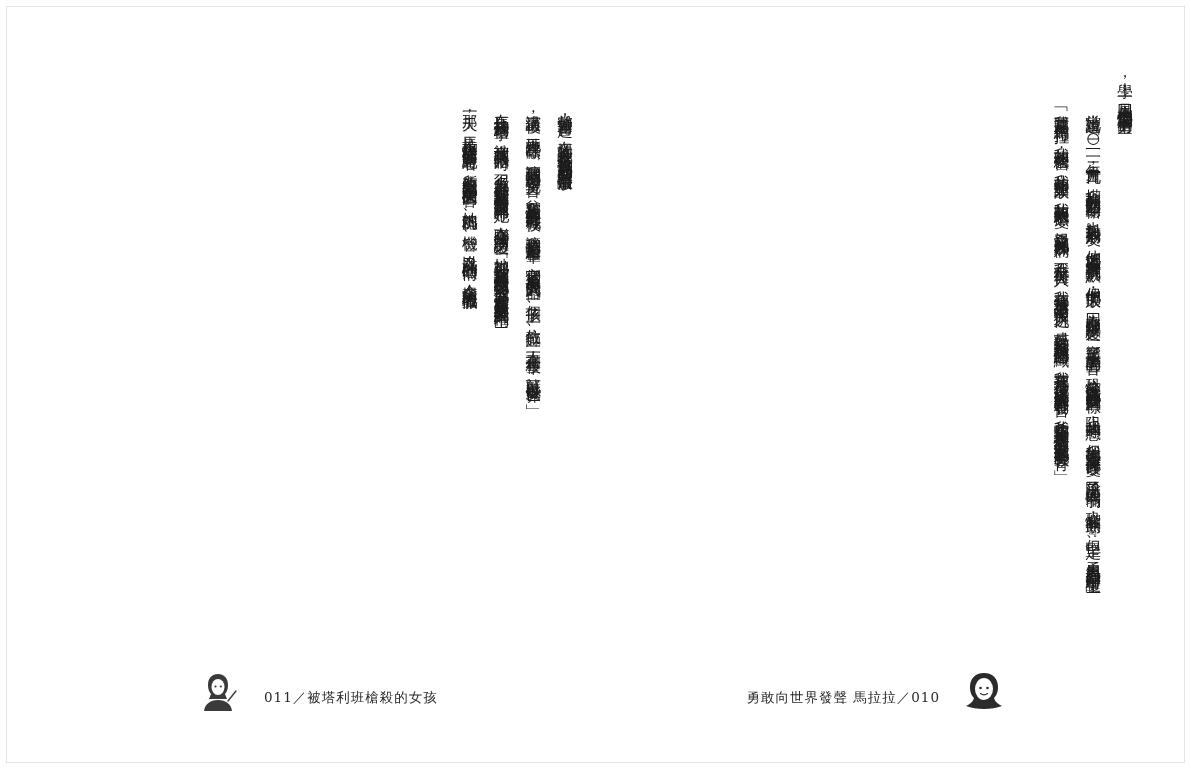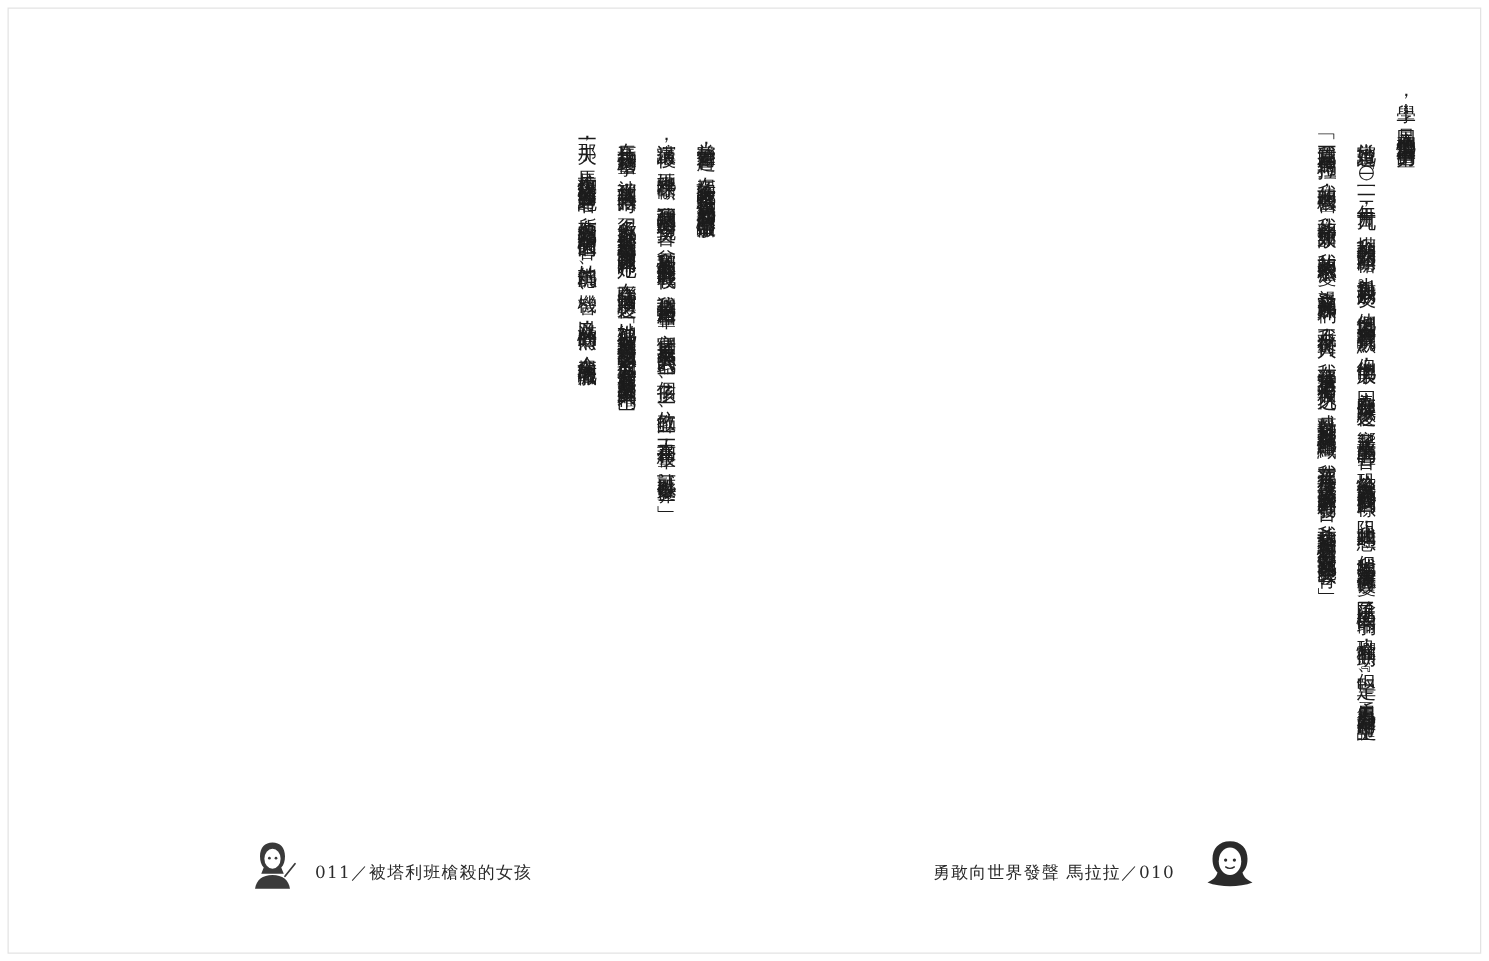--- a/index.html
+++ b/index.html
@@ -78,21 +78,21 @@
   
   .folio {
     position: absolute;
     bottom: 62px;
     font-size: 13.5px;
     letter-spacing: 1px;
     color: #2a2a2a;
     font-family: "DejaVu Serif", "Liberation Serif", serif;
     white-space: nowrap;
   }
-  .folio-left  { left: 192px; margin-top: 35px; }
+  .folio-left  { left: 204px; margin-top: 35px; }
   .folio-right { right: 200px; margin-top: 48px; }
 
   
   .deco {
     position: absolute;
     bottom: 48px;
     width: 56px;
     height: 56px;
   }
   .deco-left  { left: 128px; }

